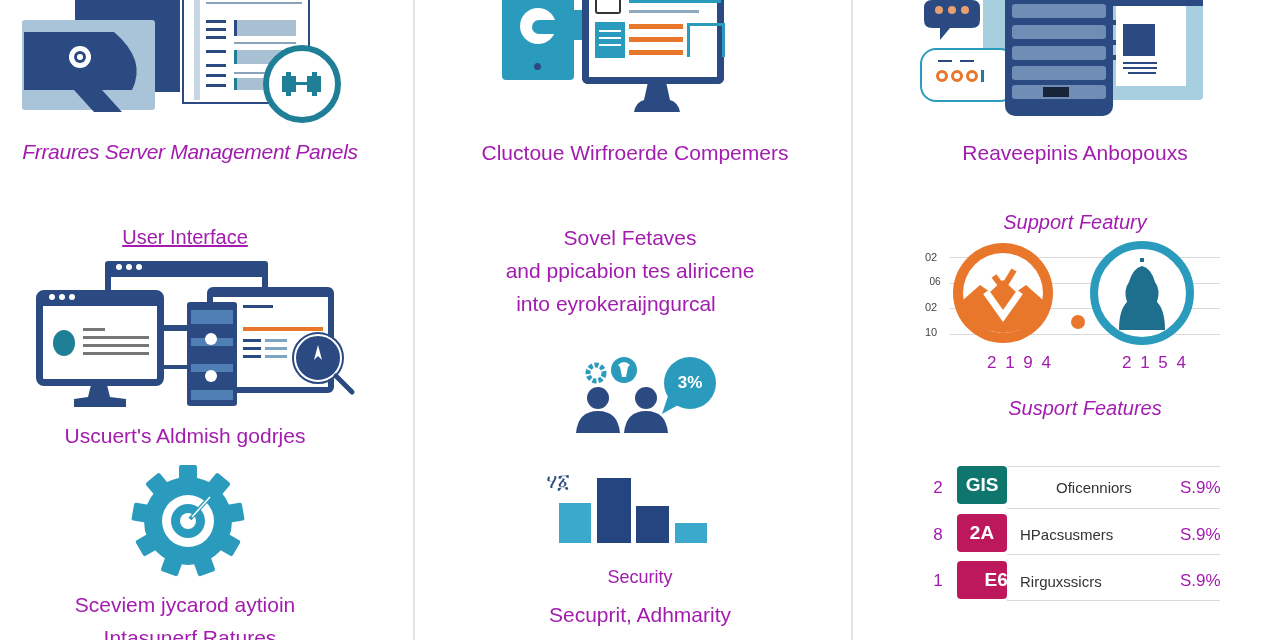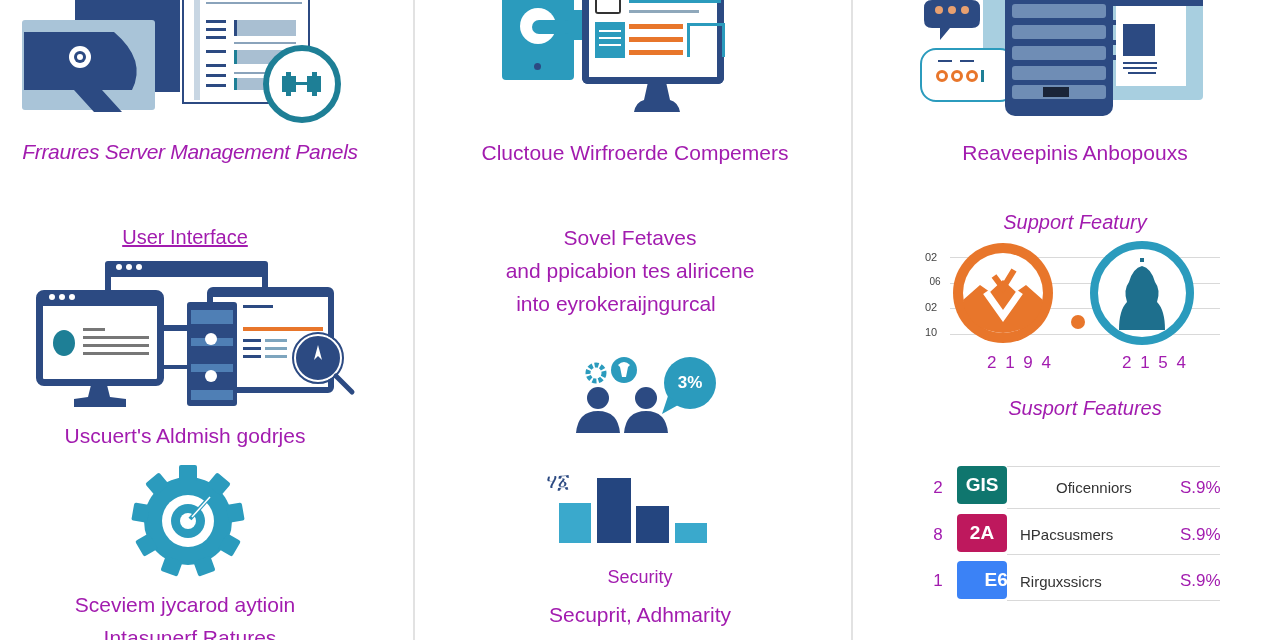--- a/index.html
+++ b/index.html
@@ -280,18 +280,18 @@
       <div class="txt" style="left:1180px;top:478px;text-align:left;font-size:17px;">S.9%</div>
     </div>
     <div>
       <div class="txt" style="left:928px;top:525px;width:20px;font-size:17px;">8</div>
       <div class="badge" style="left:957px;top:514px;background:#be185d;">2A</div>
       <div class="txt" style="left:1020px;top:526px;text-align:left;font-size:15px;color:#333;">HPacsusmers</div>
       <div class="txt" style="left:1180px;top:525px;text-align:left;font-size:17px;">S.9%</div>
     </div>
     <div>
       <div class="txt" style="left:928px;top:571px;width:20px;font-size:17px;">1</div>
-      <div class="badge" style="left:957px;top:561px;background:#3b82f6;padding-left:36px;">E6⁷</div>
+      <div class="badge" style="left:957px;top:561px;background:#be185d;padding-left:36px;">E6⁷</div>
       <div class="txt" style="left:1020px;top:573px;text-align:left;font-size:15px;color:#333;">Rirguxssicrs</div>
       <div class="txt" style="left:1180px;top:571px;text-align:left;font-size:17px;">S.9%</div>
     </div>
   </div>
 </div>
 
 </body></html>

